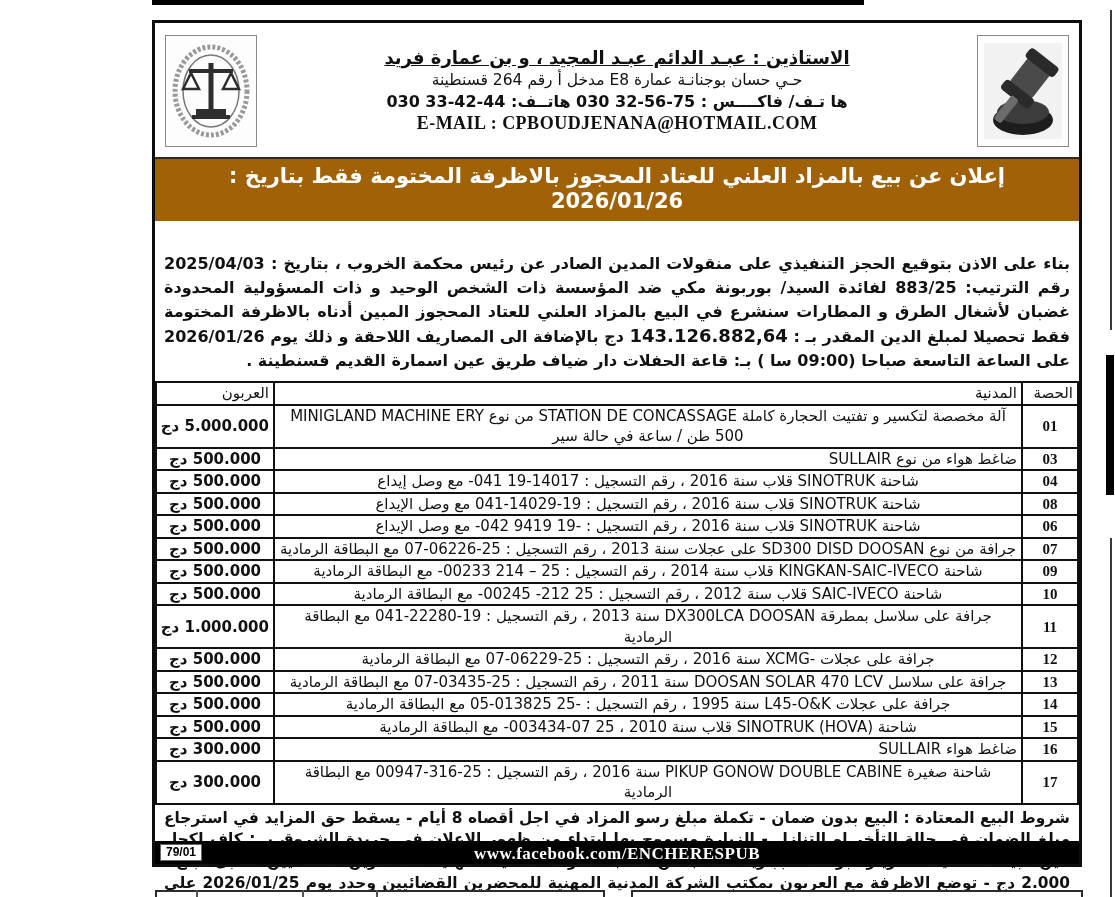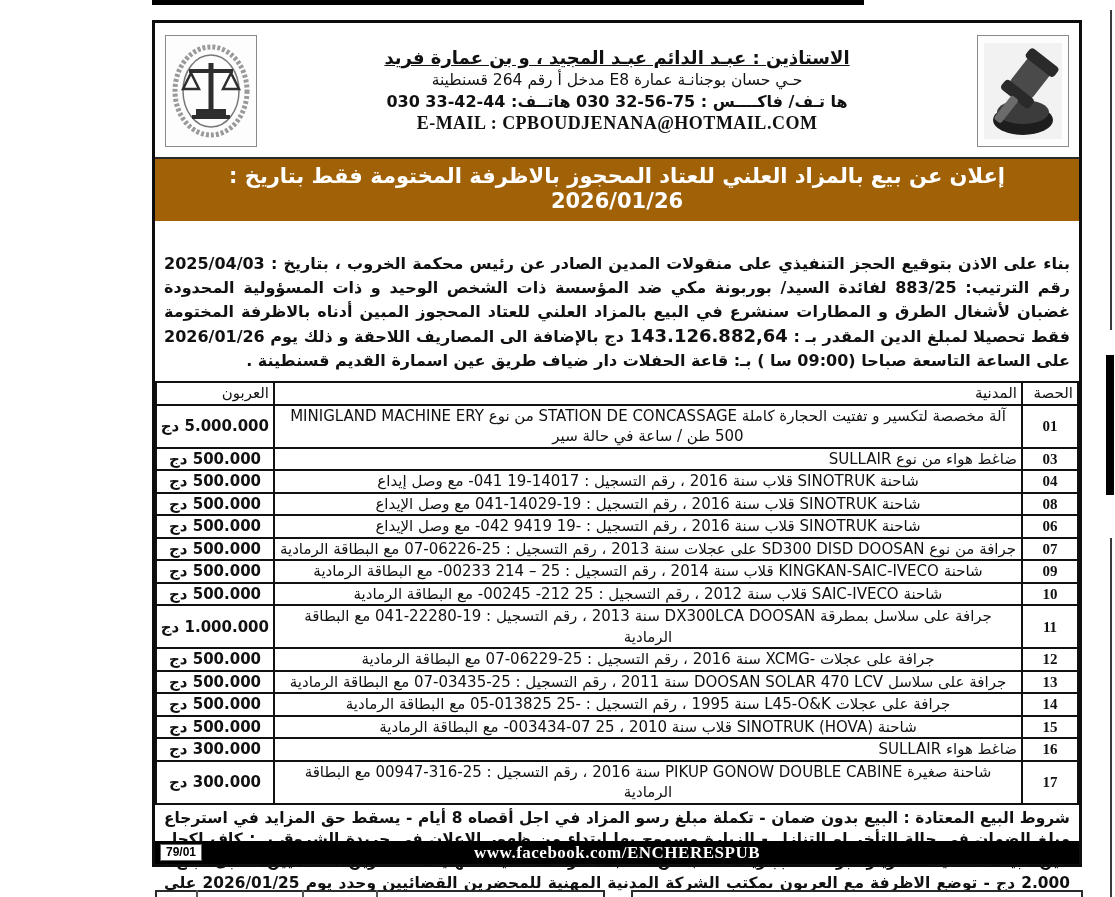--- a/index.html
+++ b/index.html
@@ -57,21 +57,21 @@
   td.des-cell{text-align:center;}
   td.des-cell.align-right{text-align:right;}
   td.dep-cell{text-align:center;font-weight:bold;font-size:15.5px;white-space:nowrap;}
 
   
   .conditions{direction:rtl;text-align:justify;padding:3px 9px 0;
               font-size:15.4px;font-weight:bold;line-height:21.6px;}
 
   
   .fb-bar{position:absolute;left:0;right:0;bottom:0;height:23px;background:#000;
-          display:flex;align-items:center;justify-content:center;}
+          display:flex;align-items:flex-end;justify-content:center;}
   .fb-url{color:#fff;font-weight:bold;font-size:17px;
           font-family:"Liberation Serif","DejaVu Serif",serif;letter-spacing:.5px;}
   .issue-badge{position:absolute;left:5px;top:3px;background:#fff;color:#000;
                border:1px solid #666;font-size:12px;font-weight:bold;
                padding:0 5px;line-height:15px;
                font-family:"Liberation Sans","DejaVu Sans",sans-serif;}
 </style>
 </head>
 <body>
 

